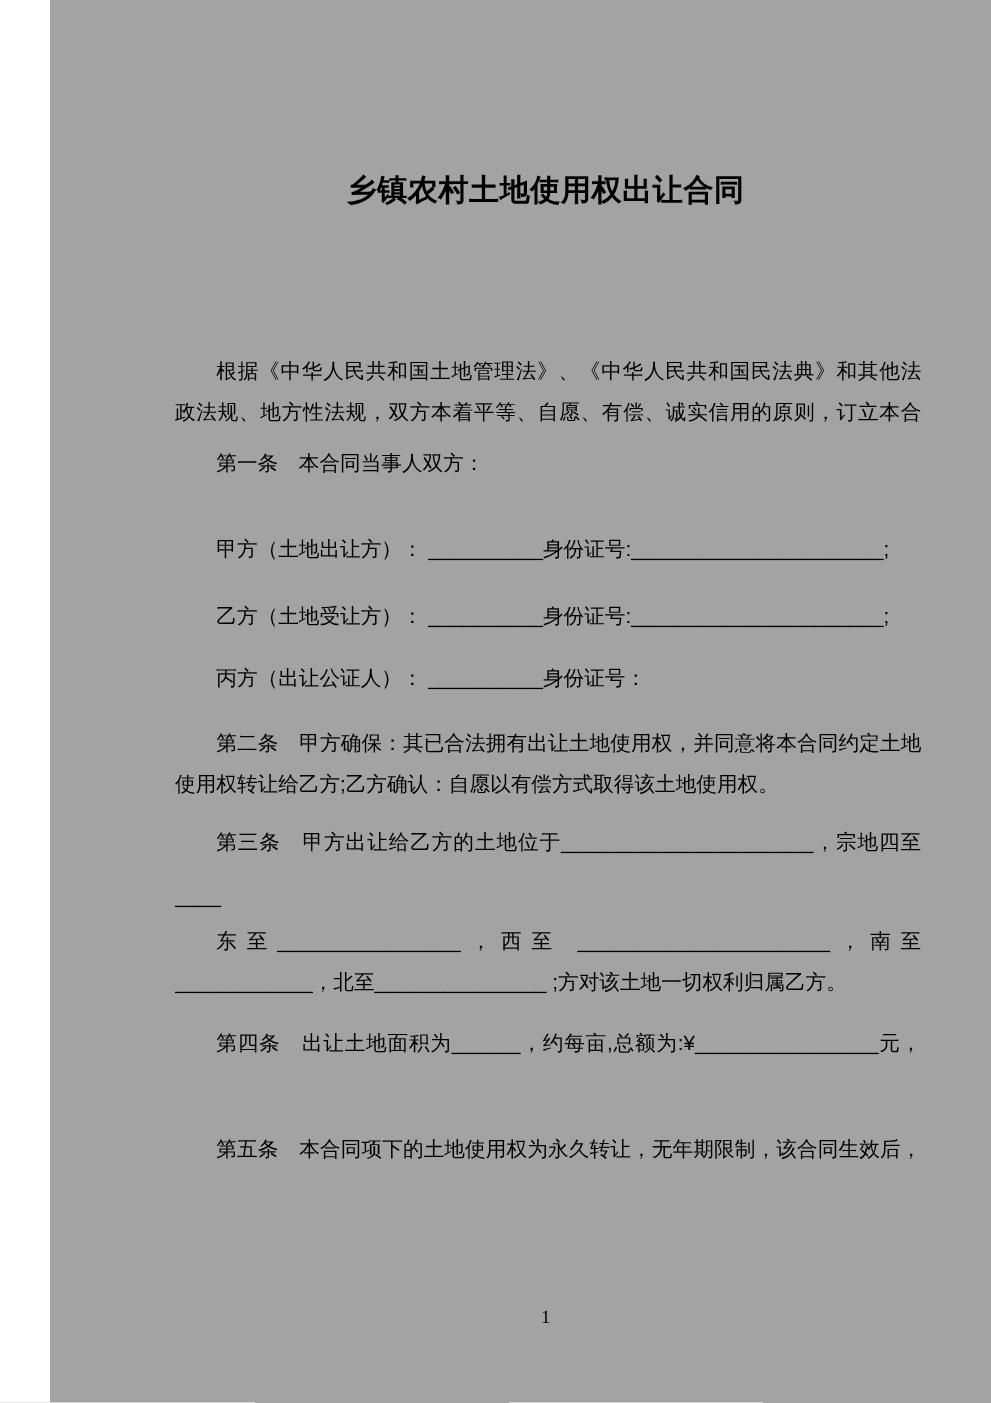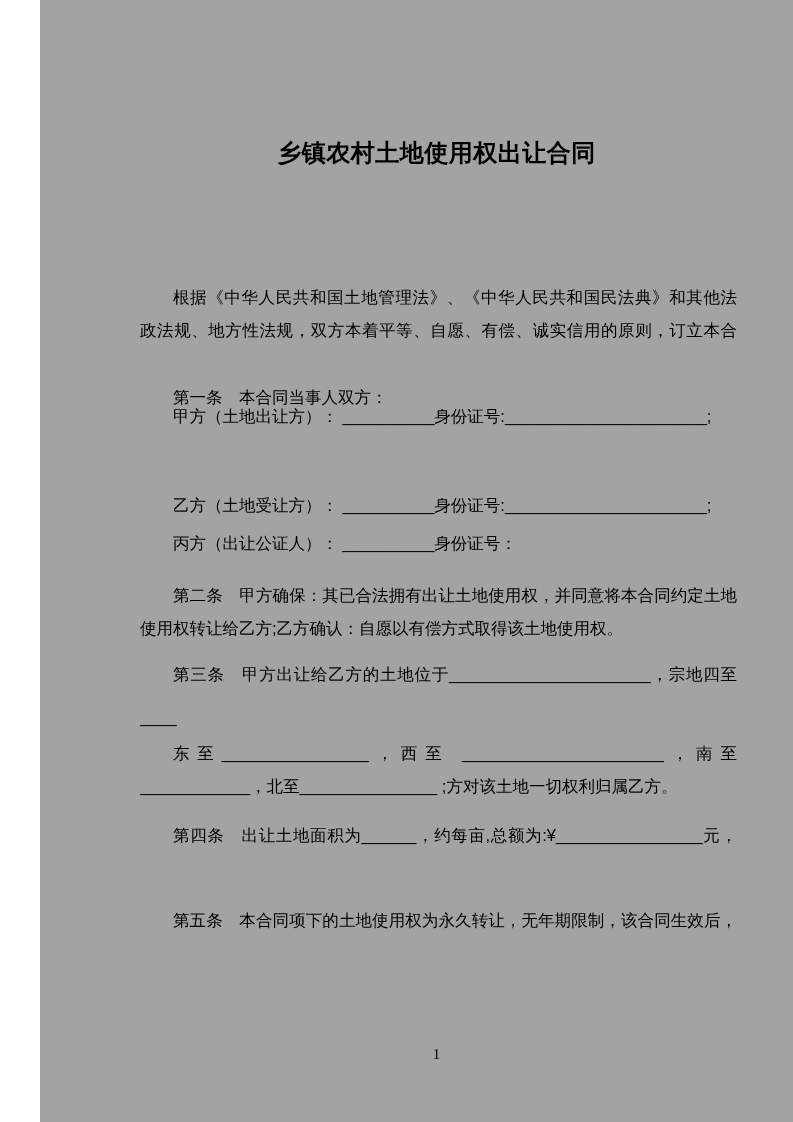--- a/index.html
+++ b/index.html
@@ -66,29 +66,29 @@
 
 <div class="page">
 
   <h1 class="doc-title">乡镇农村土地使用权出让合同</h1>
 
   <div class="para" style="top:281px">
     <div class="line indent fill">根据《中华人民共和国土地管理法》、《中华人民共和国民法典》和其他法律、行</div>
     <div class="line fill">政法规、地方性法规，双方本着平等、自愿、有偿、诚实信用的原则，订立本合同。</div>
   </div>
 
-  <div class="para" style="top:381px">
+  <div class="para" style="top:355px">
     <div class="line indent">第一条　本合同当事人双方：</div>
   </div>
 
-  <div class="para" style="top:400px">
+  <div class="para" style="top:424px">
     <div class="line indent">甲方（土地出让方）： __________身份证号:______________________;</div>
   </div>
 
-  <div class="para" style="top:489px">
+  <div class="para" style="top:477px">
     <div class="line indent">乙方（土地受让方）： __________身份证号:______________________;</div>
   </div>
 
   <div class="para" style="top:527px">
     <div class="line indent">丙方（出让公证人）： __________身份证号： ______________________。</div>
   </div>
 
   <div class="para" style="top:579px">
     <div class="line indent fill">第二条　甲方确保：其已合法拥有出让土地使用权，并同意将本合同约定土地的</div>
     <div class="line">使用权转让给乙方;乙方确认：自愿以有偿方式取得该土地使用权。</div>

